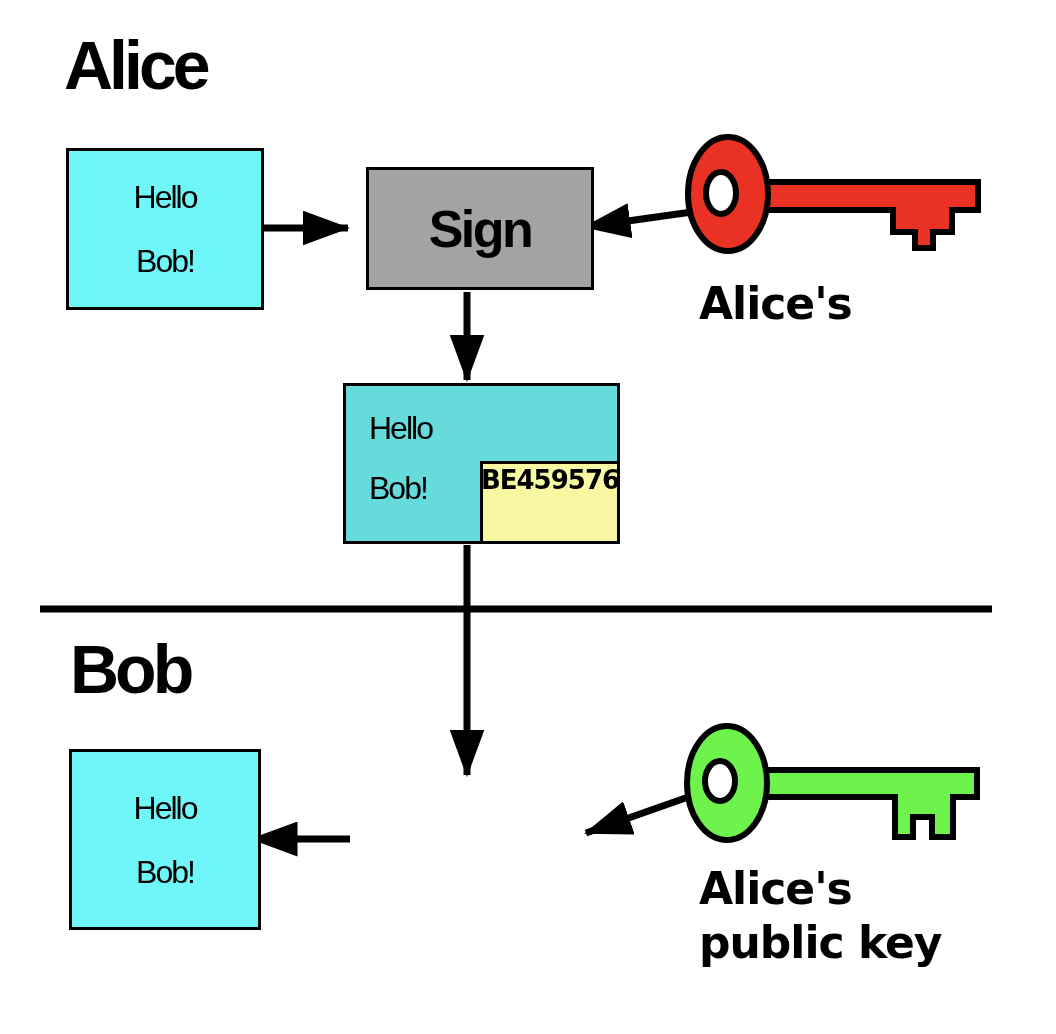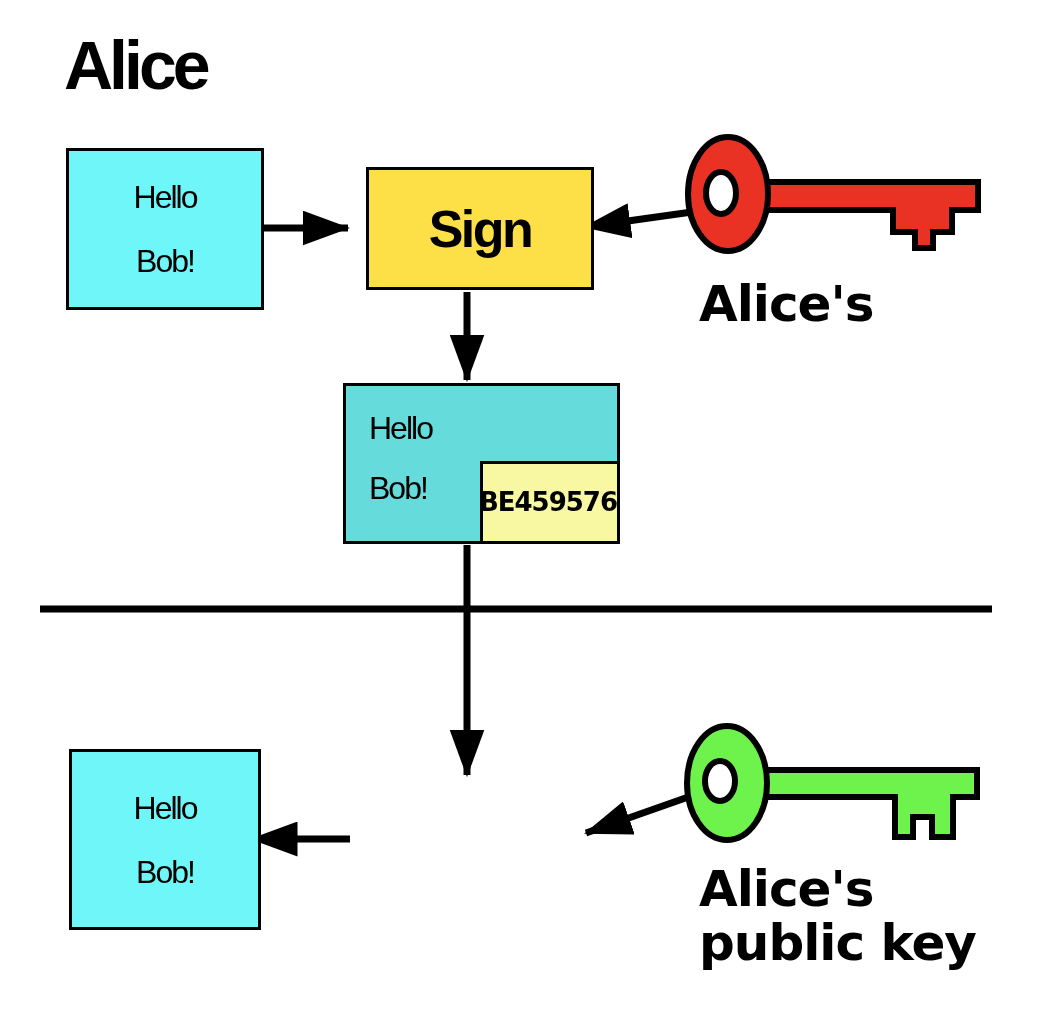--- a/index.html
+++ b/index.html
@@ -22,28 +22,28 @@
     display:flex;flex-direction:column;align-items:center;justify-content:center;
     font-weight:bold;text-align:center;
   }
   .msg-text{font-size:32px;line-height:64px;letter-spacing:-2px;font-weight:normal;}
   .op-text{font-size:52px;line-height:56px;letter-spacing:-2.5px;font-weight:bold;}
   #signed-box{align-items:flex-start;justify-content:flex-start;
     padding:12px 0 0 23px;}
   #signed-box .msg-text{line-height:60px;text-align:left;}
   #sig-hash{
     border:3px solid #000;
-    display:flex;flex-direction:row;align-items:center;justify-content:flex-end;
+    display:flex;flex-direction:column;align-items:center;justify-content:space-between;
     font-family:"DejaVu Sans", sans-serif;
     font-size:26px;line-height:33px;letter-spacing:-1px;font-weight:bold;
     white-space:nowrap;
   }
   .key-label{
     font-family:"DejaVu Sans", sans-serif;
-    font-size:50px;line-height:54px;letter-spacing:-1px;font-weight:bold;
+    font-size:44px;line-height:54px;letter-spacing:-1px;font-weight:bold;
     white-space:nowrap;
   }
 </style>
 </head>
 <body>
 
 <div id="stage">
 
   <svg class="overlay" viewBox="0 0 1056 1034" xmlns="http://www.w3.org/2000/svg">
     <defs>
@@ -74,37 +74,38 @@
     </g>
   </svg>
 
   <div class="abs heading" style="left:50px;top:31px;">Alice</div>
 
   <div class="abs node" style="left: 52px; top: 148px; width: 198px; height: 162px; background-color: rgb(111, 246, 249);">
     <div class="msg-text">Hello</div>
     <div class="msg-text">Bob!</div>
   </div>
 
-  <div class="abs node" style="left: 352px; top: 167px; width: 228px; height: 123px; background-color: #fde047;">
+  <div class="abs node" style="left: 352px; top: 167px; width: 228px; height: 123px; background-color: #a3a3a3;">
     <div class="op-text">Sign</div>
   </div>
 
   <div class="abs key-label" style="left:685px;top:277px;">
     <div>Alice's</div>
   </div>
 
   <div class="abs node" id="signed-box" style="left: 329px; top: 383px; width: 277px; height: 161px; background-color: rgb(102, 219, 219);">
     <div class="msg-text">Hello</div>
     <div class="msg-text">Bob!</div>
   </div>
 
   <div class="abs" id="sig-hash" style="left: 466px; top: 461px; width: 140px; height: 83px; background-color: rgb(248, 248, 162);">
     <div>BE459576</div>
   </div>
 
+  <div class="abs heading" style="left:56px;top:635px;">Bob</div>
 
   <div class="abs node" style="left: 55px; top: 749px; width: 192px; height: 181px; background-color: rgb(111, 246, 249);">
     <div class="msg-text">Hello</div>
     <div class="msg-text">Bob!</div>
   </div>
 
 
   <div class="abs key-label" style="left:685px;top:862px;">
     <div>Alice's</div>
     <div>public key</div>

